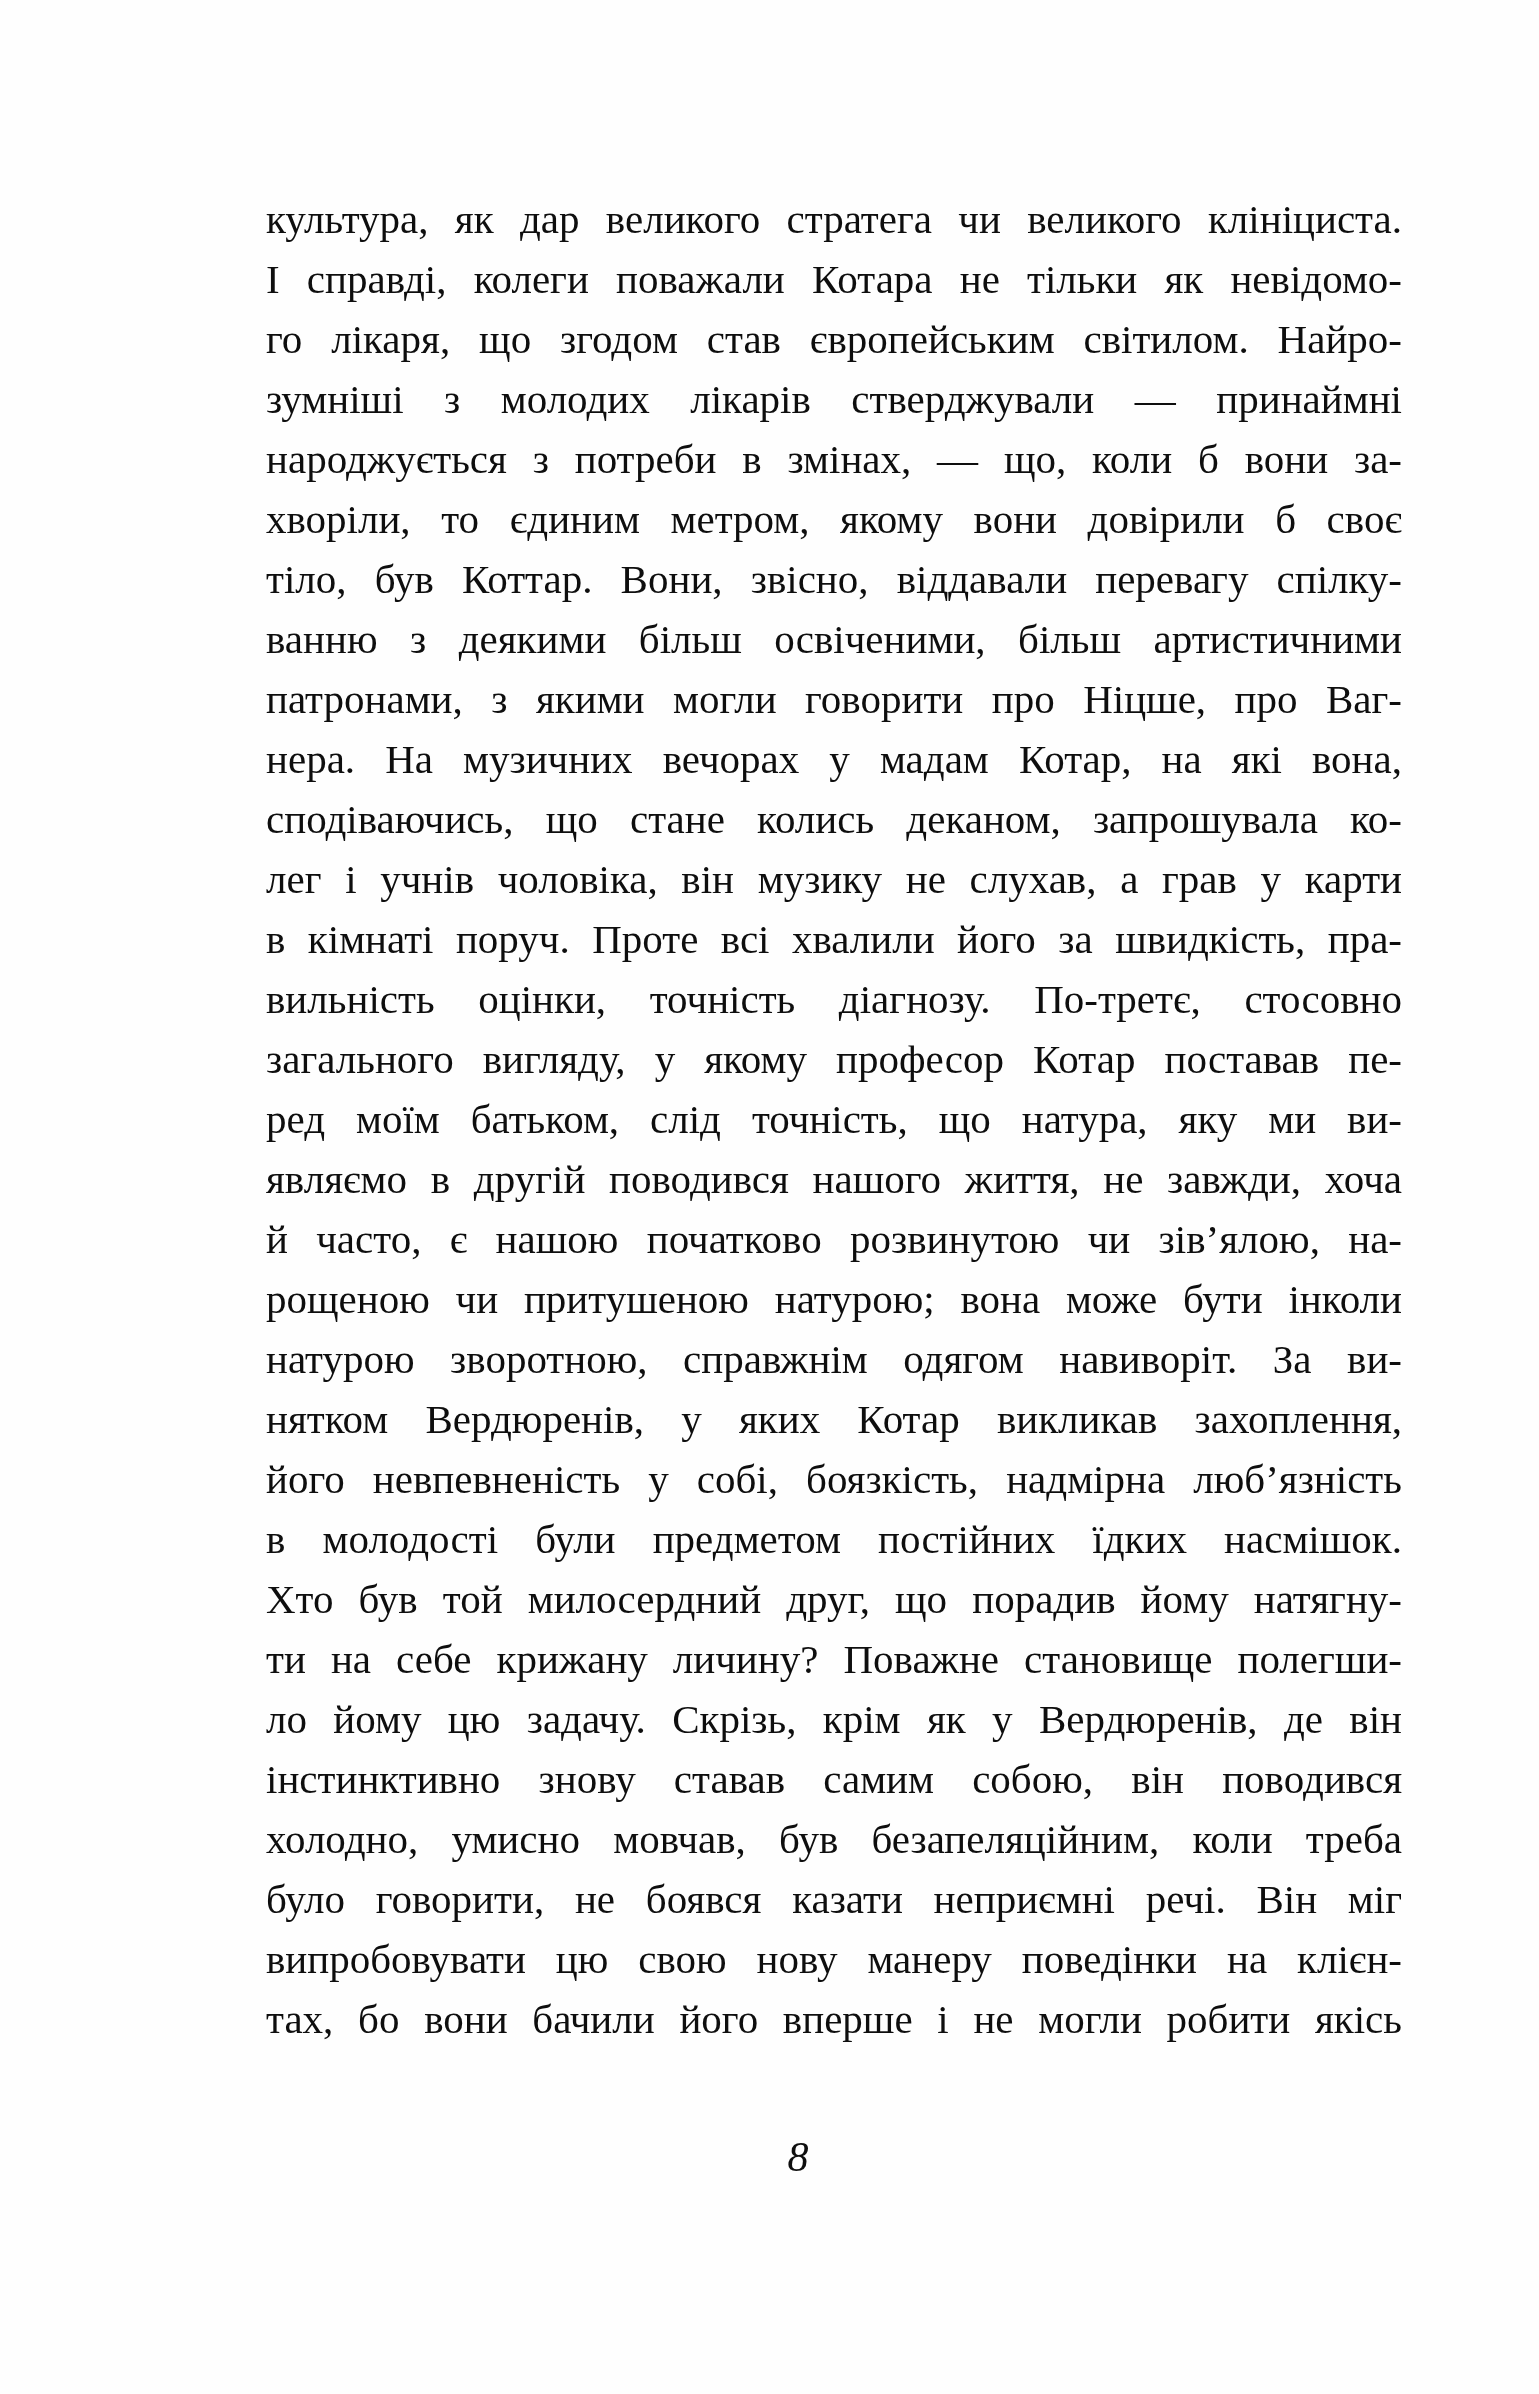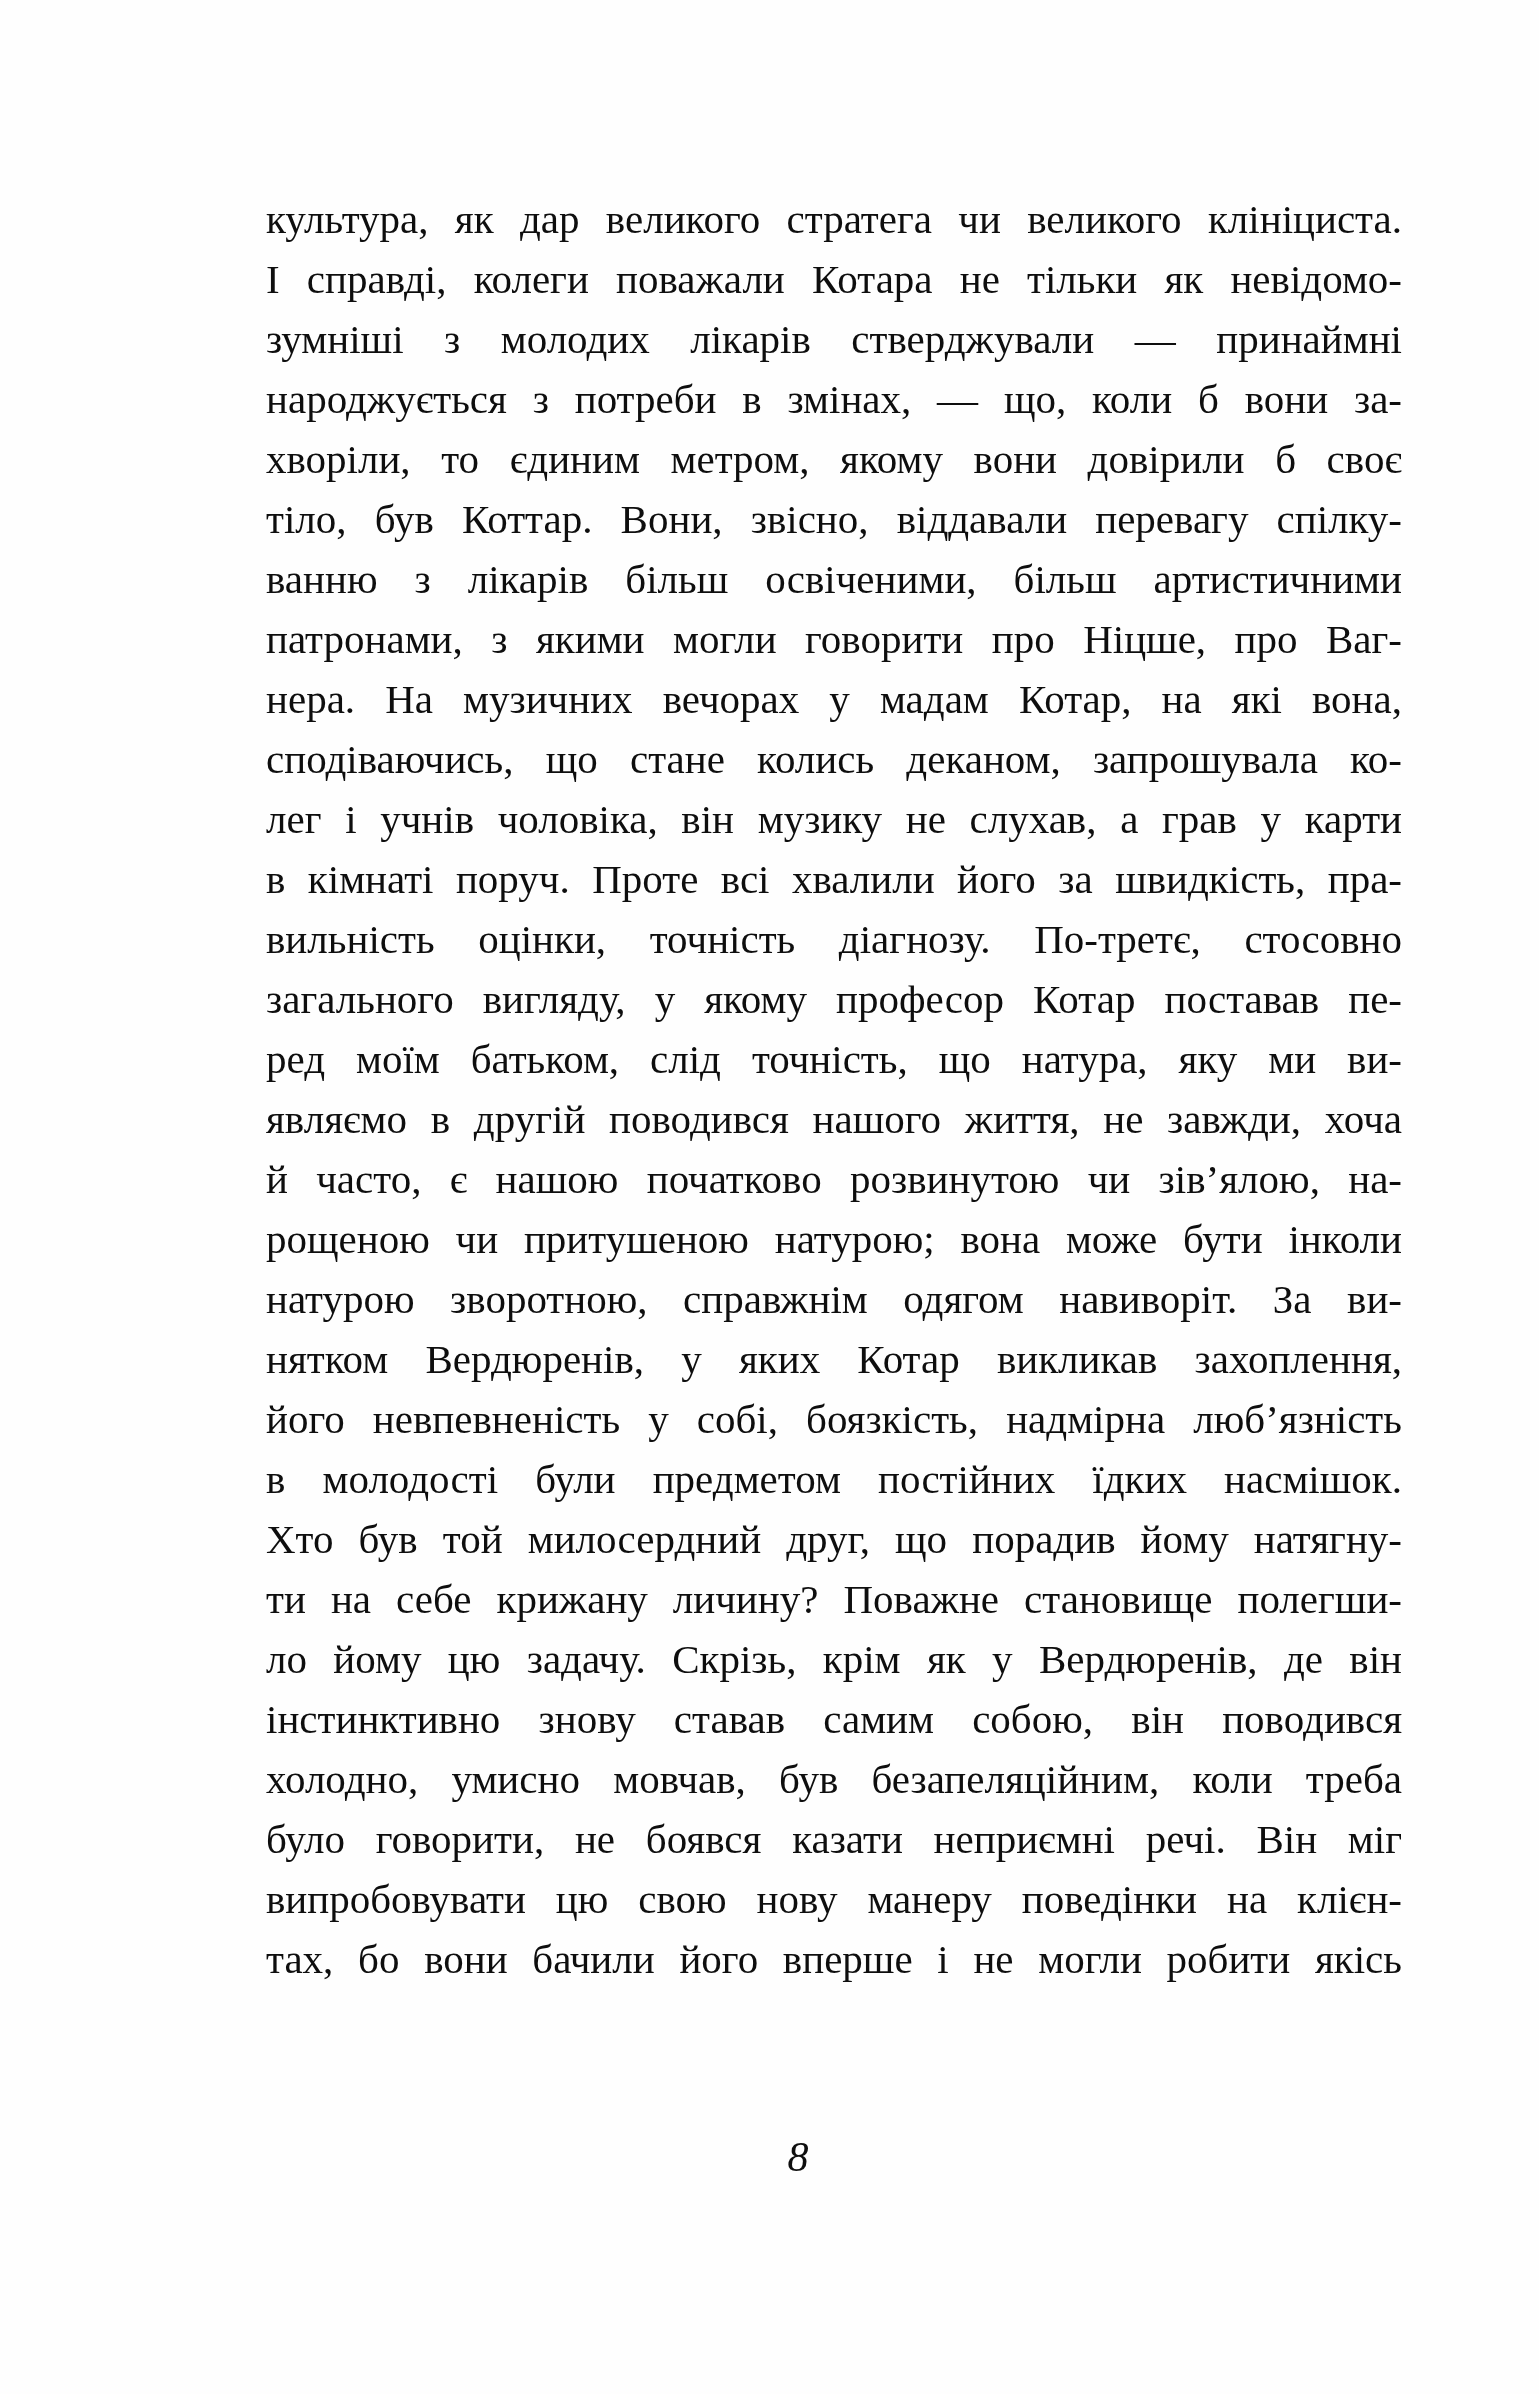--- a/index.html
+++ b/index.html
@@ -41,25 +41,26 @@
     line-height: 1;
   }
 </style>
 </head>
 <body>
 
 <div class="page" style="background: rgb(254, 254, 254); color: rgb(14, 14, 14);">
   <div class="text-column" id="text-column">
       <div class="text-line">культура, як дар великого стратега чи великого клініциста.</div>
       <div class="text-line">І справді, колеги поважали Котара не тільки як невідомо-</div>
+      <div class="text-line">го лікаря, що згодом став європейським світилом. Найро-</div>
       <div class="text-line">зумніші з молодих лікарів стверджували — принаймні</div>
       <div class="text-line">народжується з потреби в змінах, — що, коли б вони за-</div>
       <div class="text-line">хворіли, то єдиним метром, якому вони довірили б своє</div>
       <div class="text-line">тіло, був Коттар. Вони, звісно, віддавали перевагу спілку-</div>
-      <div class="text-line">ванню з лікарів більш освіченими, більш артистичними</div>
+      <div class="text-line">ванню з деякими більш освіченими, більш артистичними</div>
       <div class="text-line">патронами, з якими могли говорити про Ніцше, про Ваг-</div>
       <div class="text-line">нера. На музичних вечорах у мадам Котар, на які вона,</div>
       <div class="text-line">сподіваючись, що стане колись деканом, запрошувала ко-</div>
       <div class="text-line">лег і учнів чоловіка, він музику не слухав, а грав у карти</div>
       <div class="text-line">в кімнаті поруч. Проте всі хвалили його за швидкість, пра-</div>
       <div class="text-line">вильність оцінки, точність діагнозу. По-третє, стосовно</div>
       <div class="text-line">загального вигляду, у якому професор Котар поставав пе-</div>
       <div class="text-line">ред моїм батьком, слід точність, що натура, яку ми ви-</div>
       <div class="text-line">являємо в другій поводився нашого життя, не завжди, хоча</div>
       <div class="text-line">й часто, є нашою початково розвинутою чи зів’ялою, на-</div>

